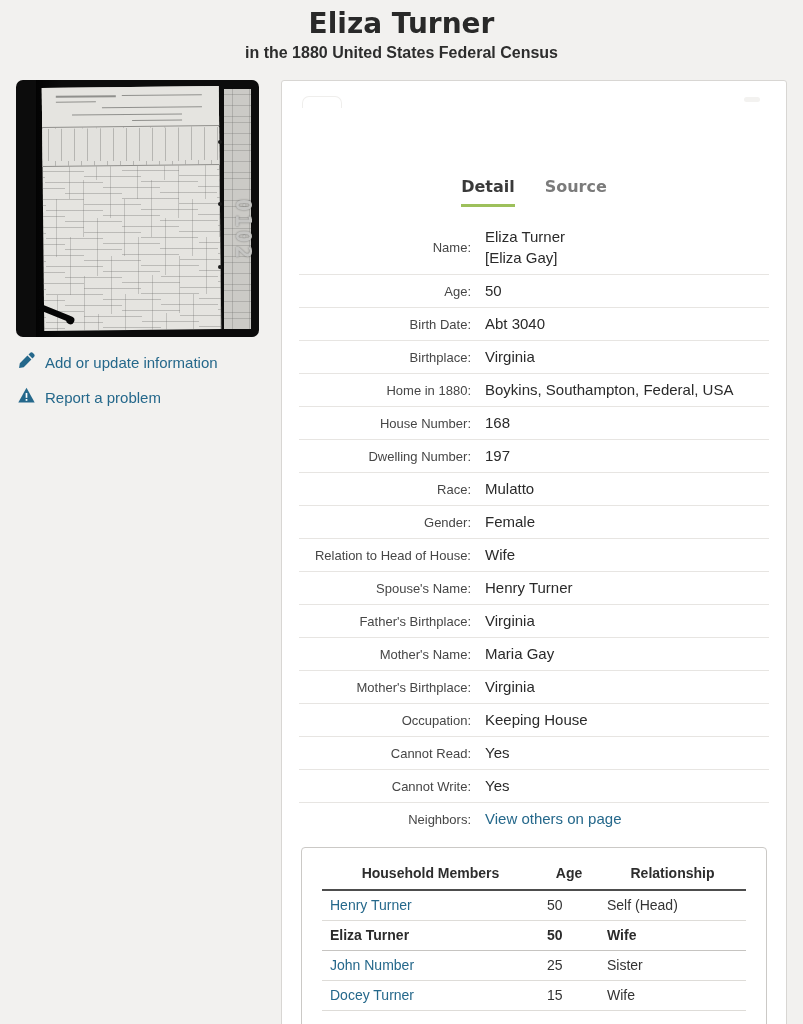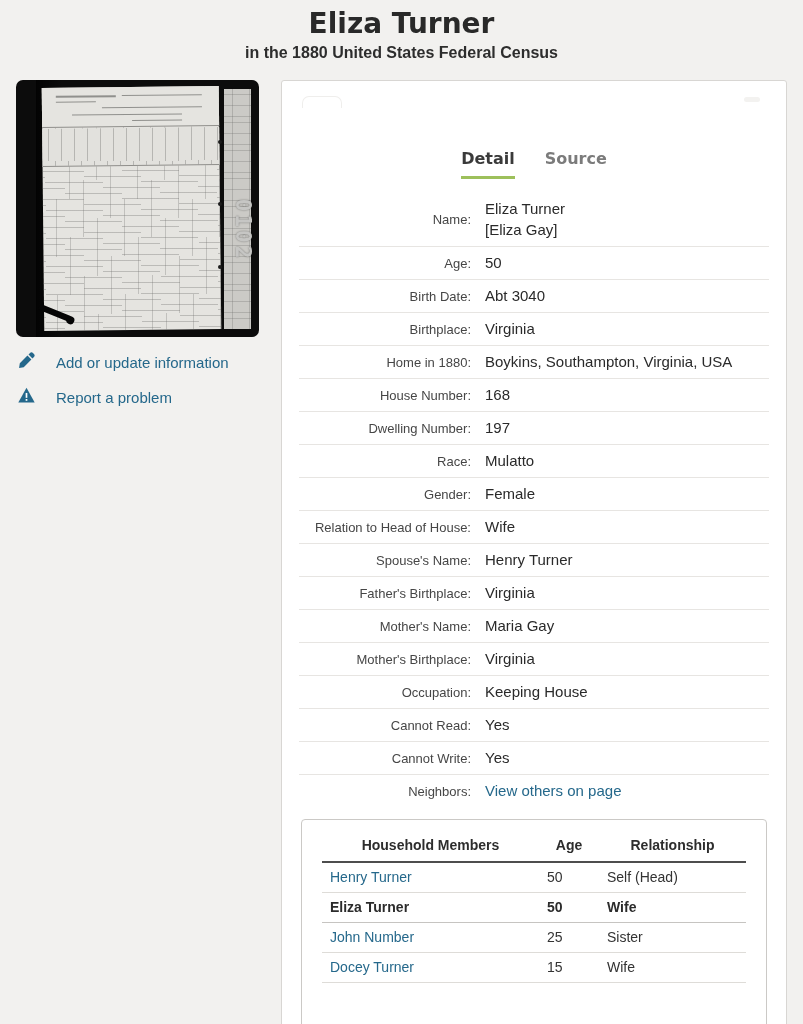--- a/index.html
+++ b/index.html
@@ -70,39 +70,39 @@
   .thumb-pen {
     position: absolute; left: 22px; top: 230px; width: 34px; height: 6px;
     background: #050505; border-radius: 2px; transform: rotate(22deg);
   }
   .thumb-pen:after {
     content: ""; position: absolute; right: -4px; top: 0; width: 8px; height: 8px;
     background: #050505; border-radius: 50%;
   }
   
   .side-link {
-    display: flex; align-items: center; gap: 21px; margin-top: 15px;
+    display: flex; align-items: center; gap: 10px; margin-top: 15px;
     color: #25688b; font-size: 15px; cursor: pointer; padding-left: 2px;
   }
   .side-link svg { flex: none; }
   
   .card {
     flex: 1; margin-left: 22px; background: #fff;
     border: 1px solid #d8d6d3; border-radius: 3px;
     min-height: 1200px; padding: 0 17px; position: relative;
   }
   .artifact-a {
     position: absolute; left: 20px; top: 15px; width: 40px; height: 12px;
     border: 1px solid #efeeec; border-bottom: none; border-radius: 7px 7px 0 0;
   }
   .artifact-b {
     position: absolute; right: 26px; top: 16px; width: 16px; height: 5px;
     background: #f3f2f0; border-radius: 3px;
   }
-  .tabs { display: flex; justify-content: center; gap: 30px; margin-top: 68px; }
+  .tabs { display: flex; justify-content: center; gap: 30px; margin-top: 96px; }
   .tab {
     font-family: "DejaVu Sans", "Liberation Sans", sans-serif;
     font-size: 16px; font-weight: 700; color: #7b7b7b;
     padding-bottom: 8px; border-bottom: 3px solid transparent; cursor: pointer;
   }
   .tab.active { color: #3a3a3a; border-bottom-color: #9dc05b; }
   
   .fields { margin-top: 14px; }
   .drow { display: flex; align-items: center; border-top: 1px solid #e7e5e2; padding: 5px 0 6px; }
   .drow:first-child { border-top: none; }
@@ -203,21 +203,21 @@
       <div class="drow">
         <div class="dlabel">Birth Date:</div>
         <div class="dvalue">Abt 3040</div>
       </div>
       <div class="drow">
         <div class="dlabel">Birthplace:</div>
         <div class="dvalue">Virginia</div>
       </div>
       <div class="drow">
         <div class="dlabel">Home in 1880:</div>
-        <div class="dvalue">Boykins, Southampton, Virginia, USA</div>
+        <div class="dvalue">Boykins, Southampton, Federal, USA</div>
       </div>
       <div class="drow">
         <div class="dlabel">House Number:</div>
         <div class="dvalue">168</div>
       </div>
       <div class="drow">
         <div class="dlabel">Dwelling Number:</div>
         <div class="dvalue">197</div>
       </div>
       <div class="drow">

